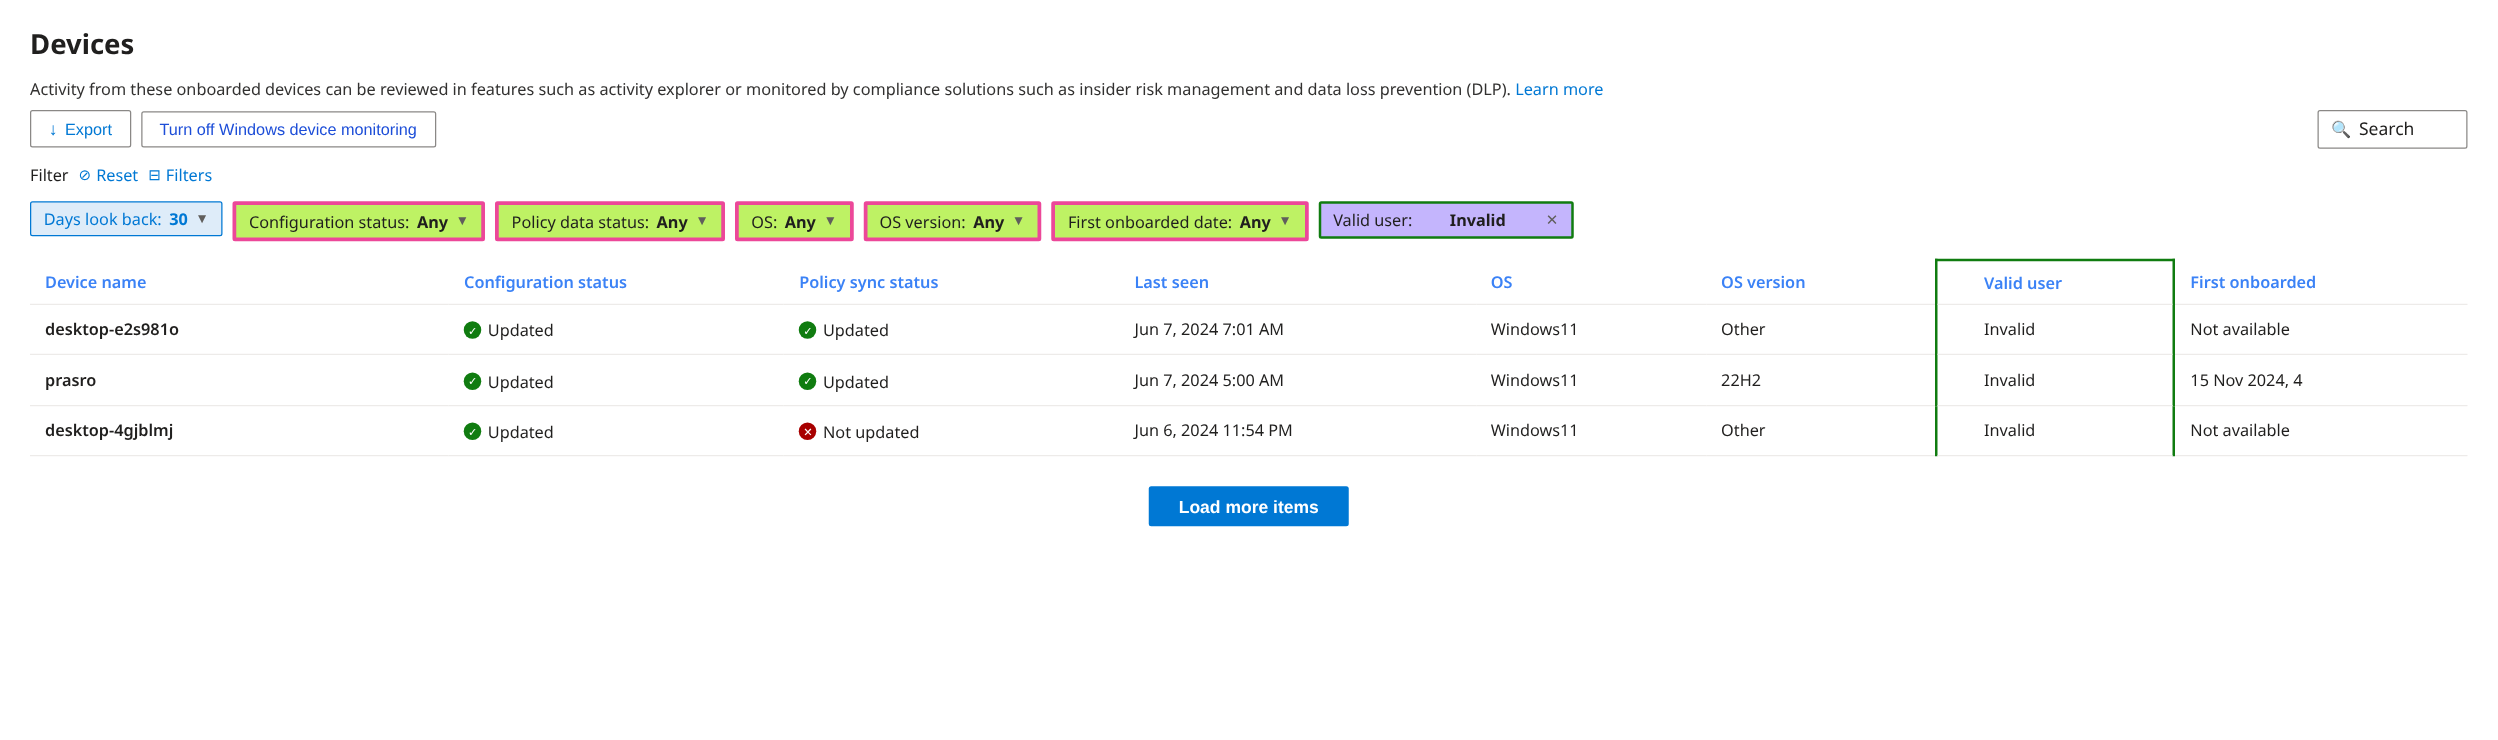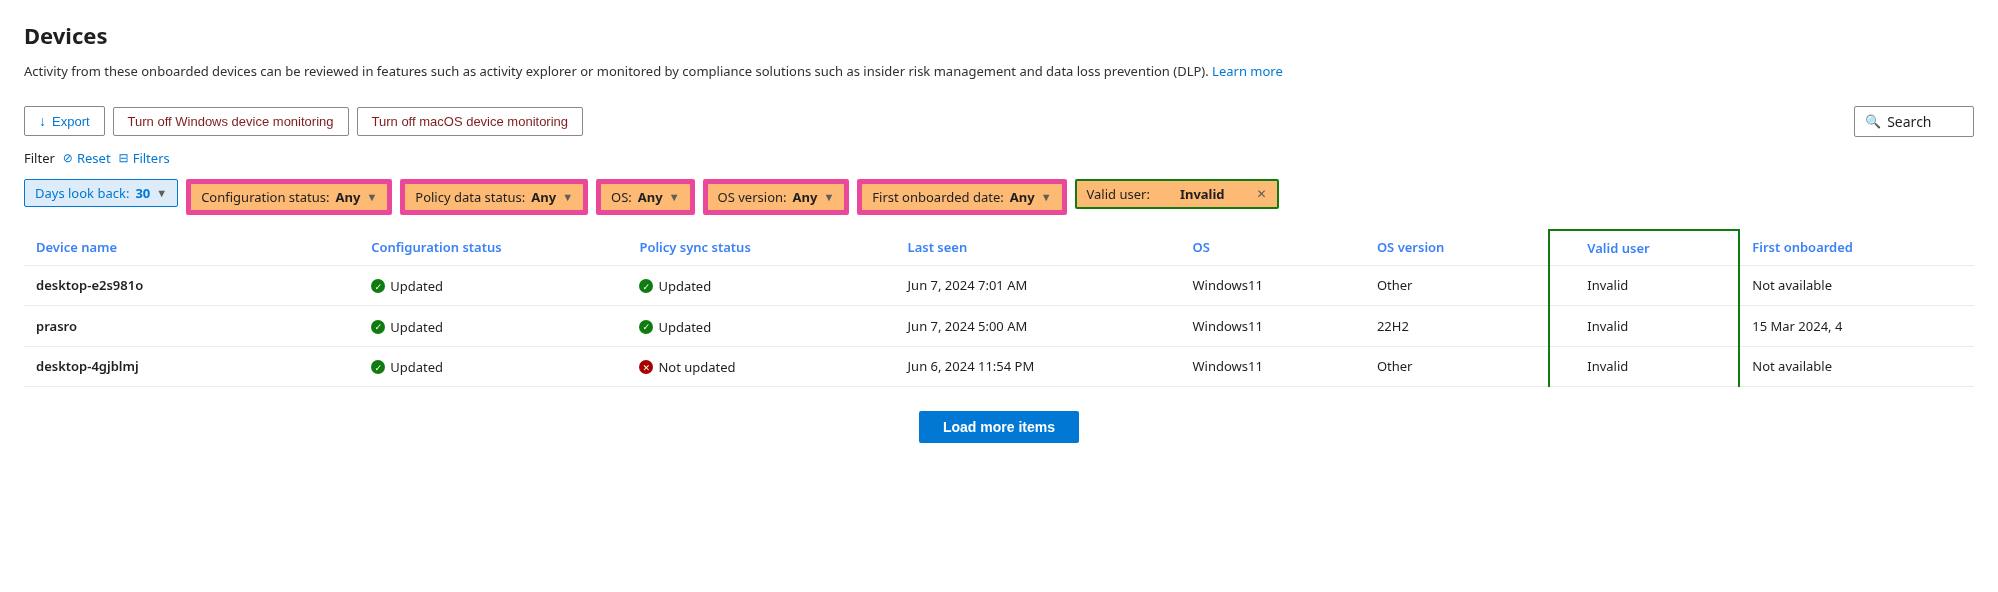--- a/index.html
+++ b/index.html
@@ -11,41 +11,41 @@
       padding: 20px 24px;
     }
     .page-title {
       font-size: 22px;
       font-weight: 700;
       margin-bottom: 12px;
     }
     .description {
       font-size: 13px;
       color: #323130;
-      margin-bottom: 24px;
+      margin-bottom: 6px;
       line-height: 1.5;
     }
     .description a {
       color: #0078d4;
       text-decoration: none;
     }
     .toolbar {
       display: flex;
       align-items: center;
       gap: 8px;
       margin-bottom: 12px;
     }
     .btn {
       display: inline-flex;
       align-items: center;
       gap: 6px;
       padding: 6px 14px;
       border: 1px solid #8a8886;
       background: #fff;
-      color: #7f1d1d;
+      color: #1d4ed8;
       cursor: pointer;
       font-size: 13px;
       border-radius: 2px;
       white-space: nowrap;
     }
     .btn-export {
       color: #0078d4;
       border-color: #8a8886;
     }
     .search-box {
@@ -83,30 +83,30 @@
       align-items: flex-start;
       gap: 8px;
       margin-bottom: 14px;
       flex-wrap: wrap;
     }
     .chip {
       display: inline-flex;
       align-items: center;
       gap: 6px;
       padding: 4px 10px;
-      border: 5px solid #ec4899;
+      border: 3px solid #ec4899;
       border-radius: 2px;
       font-size: 13px;
       cursor: pointer;
-      background: #fdba74;
+      background: #bef264;
       white-space: nowrap;
     }
     .chip-highlighted {
       border: 2px solid #107c10;
-      background: #fdba74;
+      background: #c4b5fd;
       gap: 30px;
     }
     .chip-close {
       color: #605e5c;
       cursor: pointer;
       font-size: 12px;
       margin-left: 2px;
     }
     .chip-caret {
       color: #605e5c;
@@ -208,23 +208,20 @@
   <a href="#">Learn more</a>
 </p>
 
 <div class="toolbar">
   <button class="btn btn-export">
     <span class="export-arrow">↓</span>
     <span>Export</span>
   </button>
   <button class="btn">
     <span>Turn off Windows device monitoring</span>
-  </button>
-  <button class="btn">
-    <span>Turn off macOS device monitoring</span>
   </button>
   <div class="search-box">
     <span class="search-icon-char">🔍</span>
     <span>Search</span>
   </div>
 </div>
 
 <div class="filter-row">
   <span class="filter-label">Filter</span>
   <a href="#" class="filter-link">
@@ -331,21 +328,21 @@
       <td class="col-policy">
         <span class="status-badge">
             <span class="status-dot status-green">✓</span>
             <span>Updated</span>
           </span>
       </td>
       <td class="col-lastseen">Jun 7, 2024 5:00 AM</td>
       <td class="col-os">Windows11</td>
       <td class="col-osver">22H2</td>
       <td class="col-validuser">Invalid</td>
-      <td class="col-firstonboard">15 Mar 2024, 4</td>
+      <td class="col-firstonboard">15 Nov 2024, 4</td>
     </tr>
       <tr>
       <td class="col-device">
         <span class="device-name">desktop-4gjblmj</span>
       </td>
       <td class="col-config">
         <span class="status-badge">
             <span class="status-dot status-green">✓</span>
             <span>Updated</span>
           </span>

